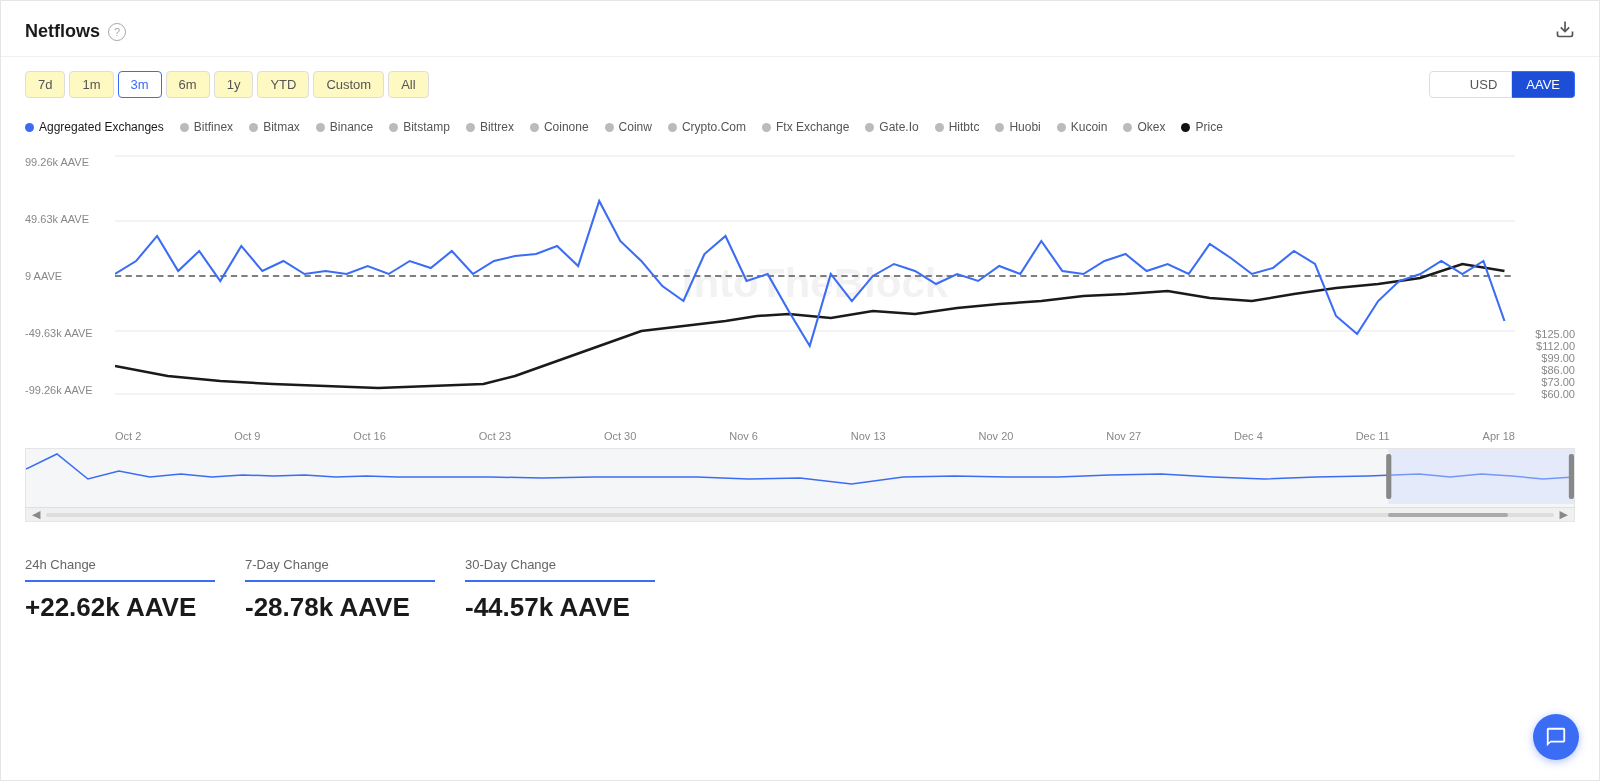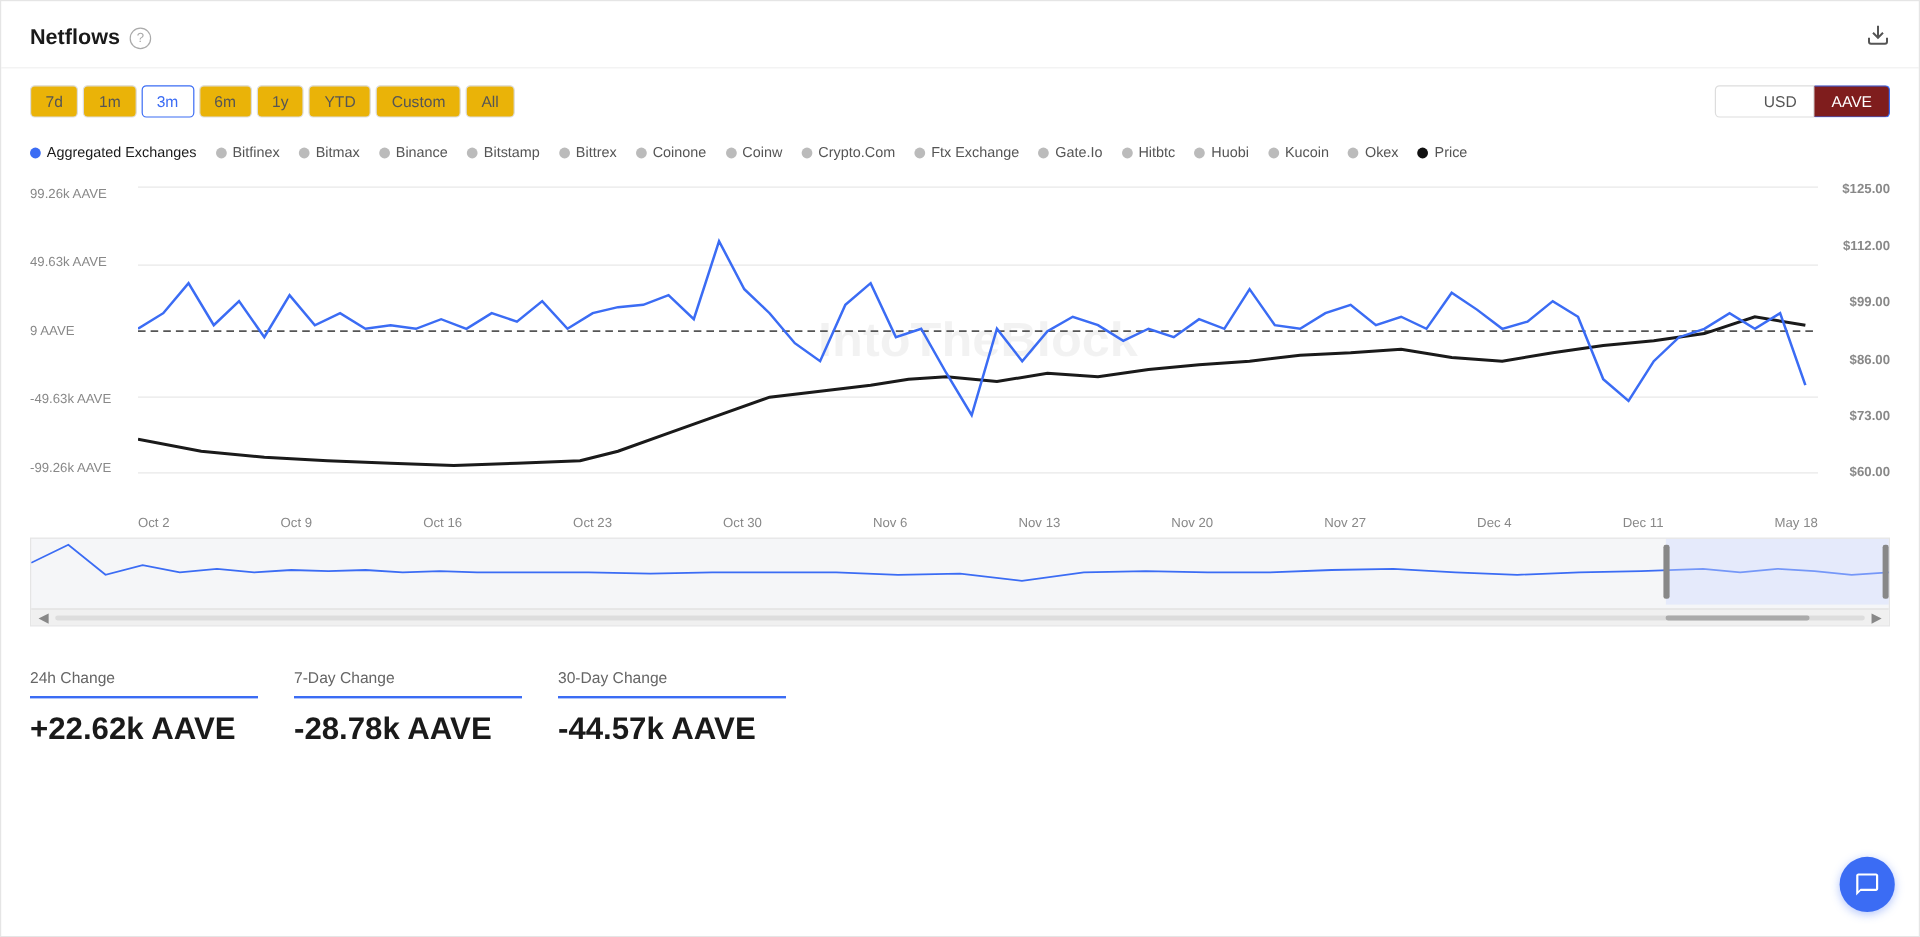--- a/index.html
+++ b/index.html
@@ -10,27 +10,27 @@
     
     .header { display: flex; align-items: center; justify-content: space-between; padding: 18px 24px 12px; border-bottom: 1px solid #f0f0f0; }
     .header-left { display: flex; align-items: center; gap: 8px; }
     .header-title { font-size: 18px; font-weight: 600; color: #1a1a1a; }
     .help-icon { width: 18px; height: 18px; border-radius: 50%; border: 1.5px solid #aaa; display: flex; align-items: center; justify-content: center; color: #aaa; font-size: 11px; cursor: pointer; }
     .download-icon { color: #555; cursor: pointer; font-size: 18px; }
     
     
     .filters-row { display: flex; align-items: center; justify-content: space-between; padding: 14px 24px; }
     .time-filters { display: flex; gap: 4px; }
-    .time-btn { padding: 5px 12px; border: 1px solid #ddd; background: #eab308; border-radius: 4px; cursor: pointer; font-size: 13px; color: #555; }
+    .time-btn { padding: 5px 12px; border: 1px solid #ddd; background: #fef9c3; border-radius: 4px; cursor: pointer; font-size: 13px; color: #555; }
     .time-btn.active { border-color: #3b6cf4; color: #3b6cf4; background: #fff; }
     .currency-toggle { display: flex; gap: 0; }
     .curr-btn { padding: 5px 14px; border: 1px solid #ddd; background: #fff; cursor: pointer; font-size: 13px; color: #555; }
     .curr-btn:first-child { border-radius: 4px 0 0 4px; padding-left: 40px; }
     .curr-btn:last-child { border-radius: 0 4px 4px 0; border-left: none; }
-    .curr-btn.active { background: #7f1d1d; color: #fff; border-color: #3b6cf4; }
+    .curr-btn.active { background: #1d4ed8; color: #fff; border-color: #3b6cf4; }
     
     
     .legend { display: flex; flex-wrap: wrap; align-items: center; gap: 16px; padding: 8px 24px 12px; }
     .legend-item { display: flex; align-items: center; gap: 5px; cursor: pointer; }
     .legend-dot { width: 9px; height: 9px; border-radius: 50%; }
     .legend-label { font-size: 12px; color: #555; }
     .legend-label.active { color: #1a1a1a; font-weight: 500; }
     
     
     .chart-area { position: relative; padding: 0 24px; }
@@ -158,21 +158,21 @@
     <div style="position:relative; height:300px;">
 
       <div style="position:absolute; left:0; top:0; height:260px; display:flex; flex-direction:column; justify-content:space-between; padding:10px 0; width:90px;">
         <span class="y-label">99.26k AAVE</span>
         <span class="y-label">49.63k AAVE</span>
         <span class="y-label">9 AAVE</span>
         <span class="y-label">-49.63k AAVE</span>
         <span class="y-label">-99.26k AAVE</span>
       </div>
 
-      <div style="position:absolute; right:0; top:0; height:260px; display:flex; flex-direction:column; justify-content:space-between; padding:6px 0; width:60px; text-align:right;font-weight:bold;">
+      <div style="position:absolute; right:0; top:0; height:260px; display:flex; flex-direction:column; justify-content:flex-end; padding:6px 0; width:60px; text-align:right;">
         <span class="y-label">$125.00</span>
         <span class="y-label">$112.00</span>
         <span class="y-label">$99.00</span>
         <span class="y-label">$86.00</span>
         <span class="y-label">$73.00</span>
         <span class="y-label">$60.00</span>
       </div>
 
       <svg style="position:absolute; left:90px; right:60px; width:calc(100% - 150px); top:0; height:260px;" viewBox="0 0 1330 260" preserveAspectRatio="none">
 
@@ -194,21 +194,21 @@
         <span class="x-label">Oct 9</span>
         <span class="x-label">Oct 16</span>
         <span class="x-label">Oct 23</span>
         <span class="x-label">Oct 30</span>
         <span class="x-label">Nov 6</span>
         <span class="x-label">Nov 13</span>
         <span class="x-label">Nov 20</span>
         <span class="x-label">Nov 27</span>
         <span class="x-label">Dec 4</span>
         <span class="x-label">Dec 11</span>
-        <span class="x-label">May 18</span>
+        <span class="x-label">Apr 18</span>
       </div>
     </div>
 
     <div style="position:relative; background:#f5f6f8; border:1px solid #e5e5e5; margin-top:2px;">
       <svg width="100%" height="55" viewBox="0 0 1500 55" preserveAspectRatio="none">
 
         <polyline points="0,20 30,5 60,30 90,22 120,28 150,25 180,28 210,26 240,27 270,26 300,28 330,27 360,28 400,28 450,28 500,29 550,28 600,28 650,28 700,30 750,29 800,35 850,28 900,27 950,28 1000,28 1050,26 1100,25 1150,28 1200,30 1250,28 1300,27 1350,25 1380,28 1410,25 1440,27 1470,30 1500,28" fill="none" stroke="#3b6cf4" stroke-width="1.5"></polyline>
 
         <rect x="1320" y="0" width="180" height="55" fill="#ccd9ff" opacity="0.4"></rect>
 

